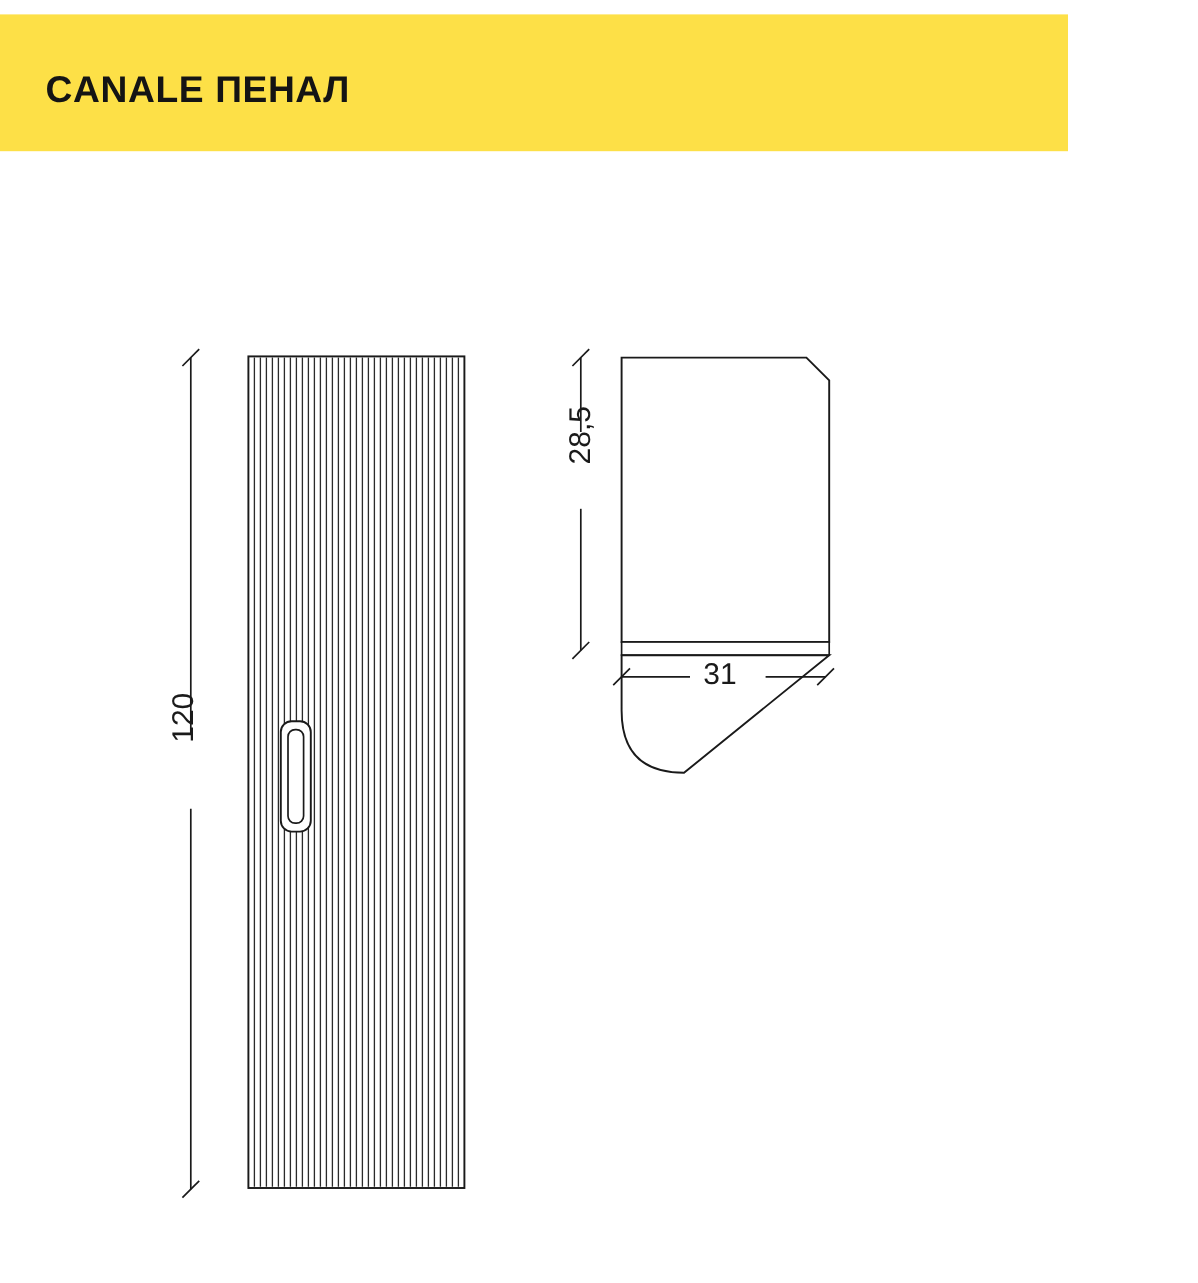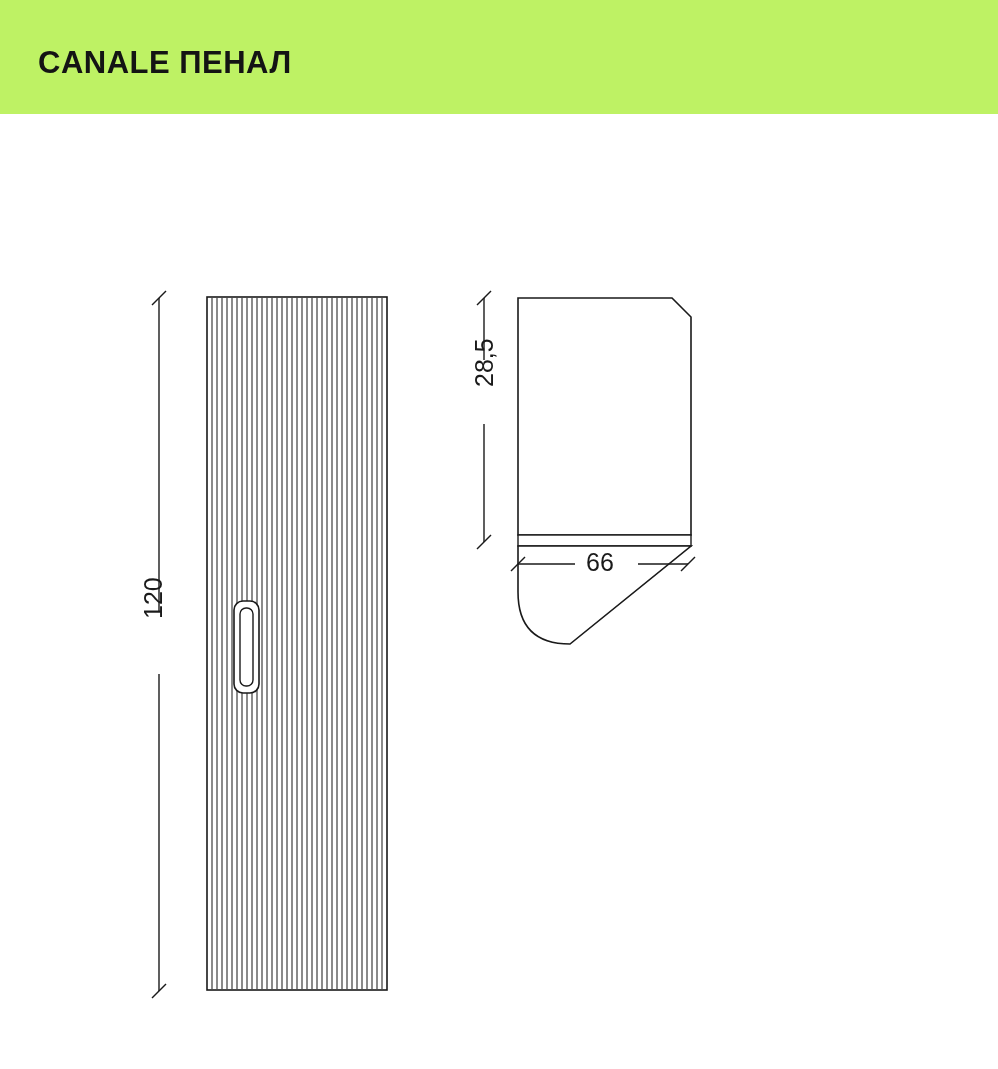--- a/index.html
+++ b/index.html
@@ -11,24 +11,24 @@
     width: 998px;
     height: 1069px;
     position: relative;
     font-family: "Liberation Sans", sans-serif;
     color: #1a1a1a;
     overflow: hidden;
   }
   .header-bar {
     position: absolute;
     left: 0;
-    top: 0;
-    width: 998px;
+    top: 12px;
+    width: 890px;
     height: 114px;
-    background: #bef264;
+    background: #fde047;
     box-sizing: border-box;
   }
   .header-title {
     position: absolute;
     left: 38px;
     top: 45px;
     font-size: 31px;
     font-weight: bold;
     letter-spacing: 0.5px;
     color: #141414;
@@ -154,14 +154,14 @@
       <line x1="518" y1="450" x2="575" y2="450"></line>
       <line x1="638" y1="450" x2="688" y2="450"></line>
       <line x1="511" y1="457" x2="525" y2="443"></line>
       <line x1="681" y1="457" x2="695" y2="443"></line>
     </g>
 
   </svg>
 
   <div class="dim-label dim-vert-120">120</div>
   <div class="dim-label dim-vert-285">28,5</div>
-  <div class="dim-label dim-horiz-35">66</div>
+  <div class="dim-label dim-horiz-35">31</div>
 </div>
 
 </body></html>

